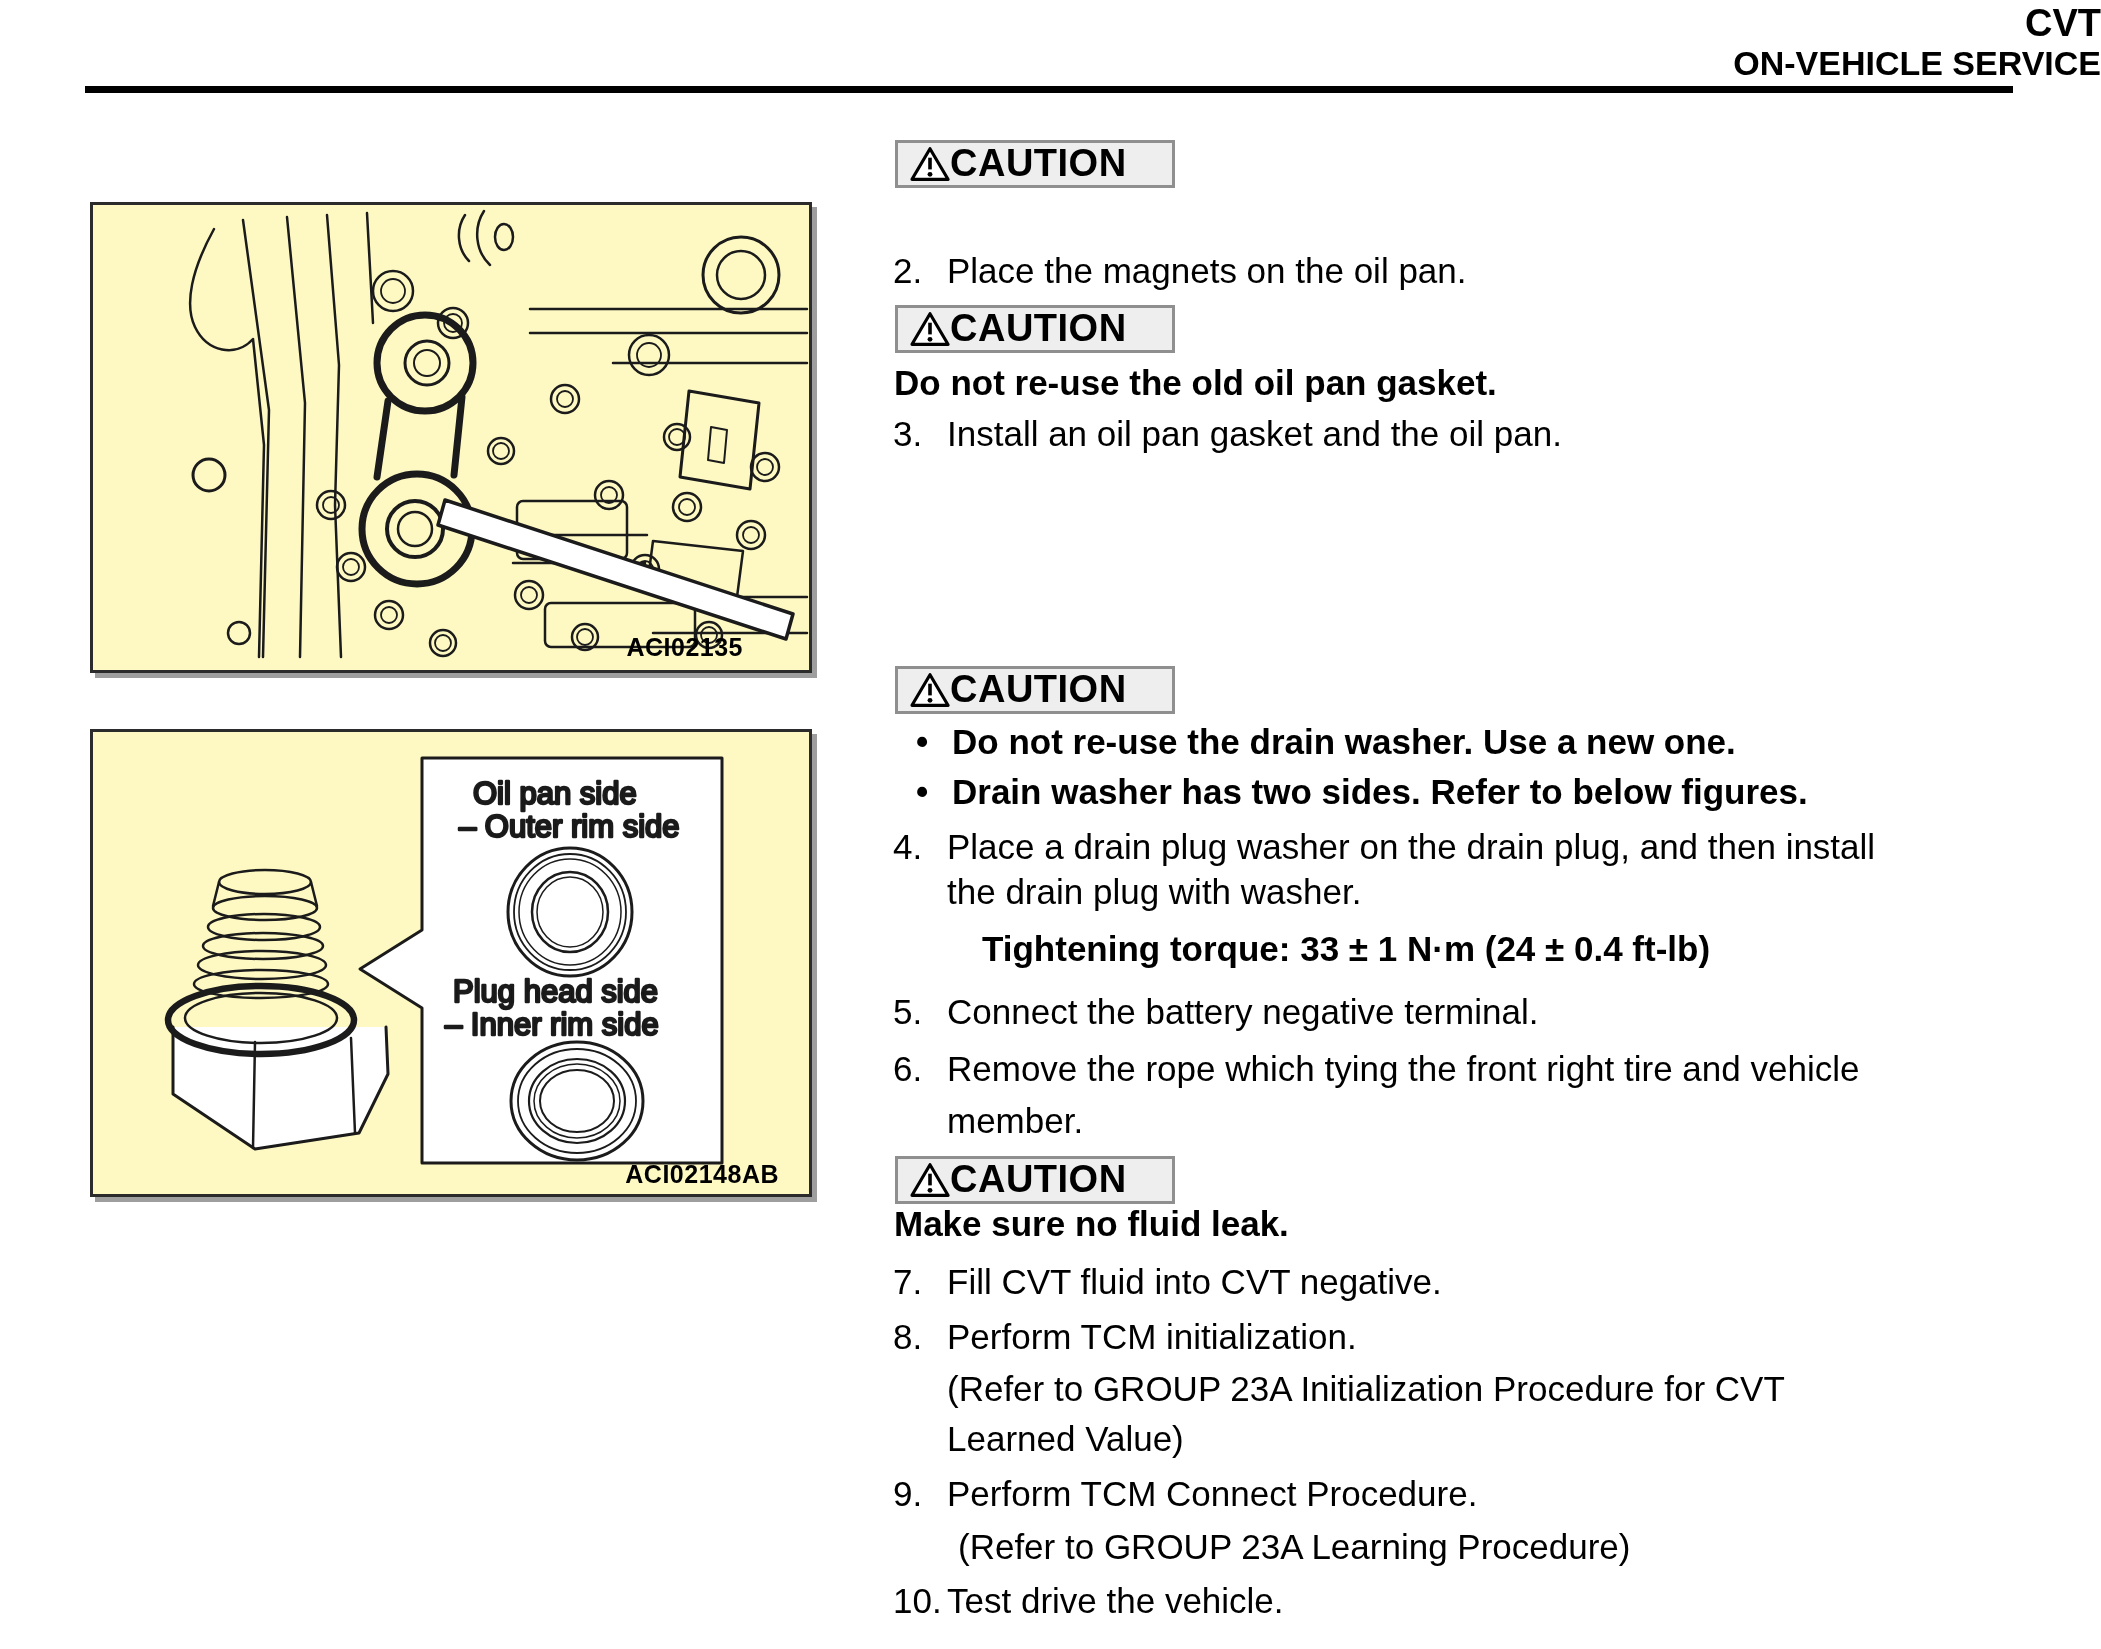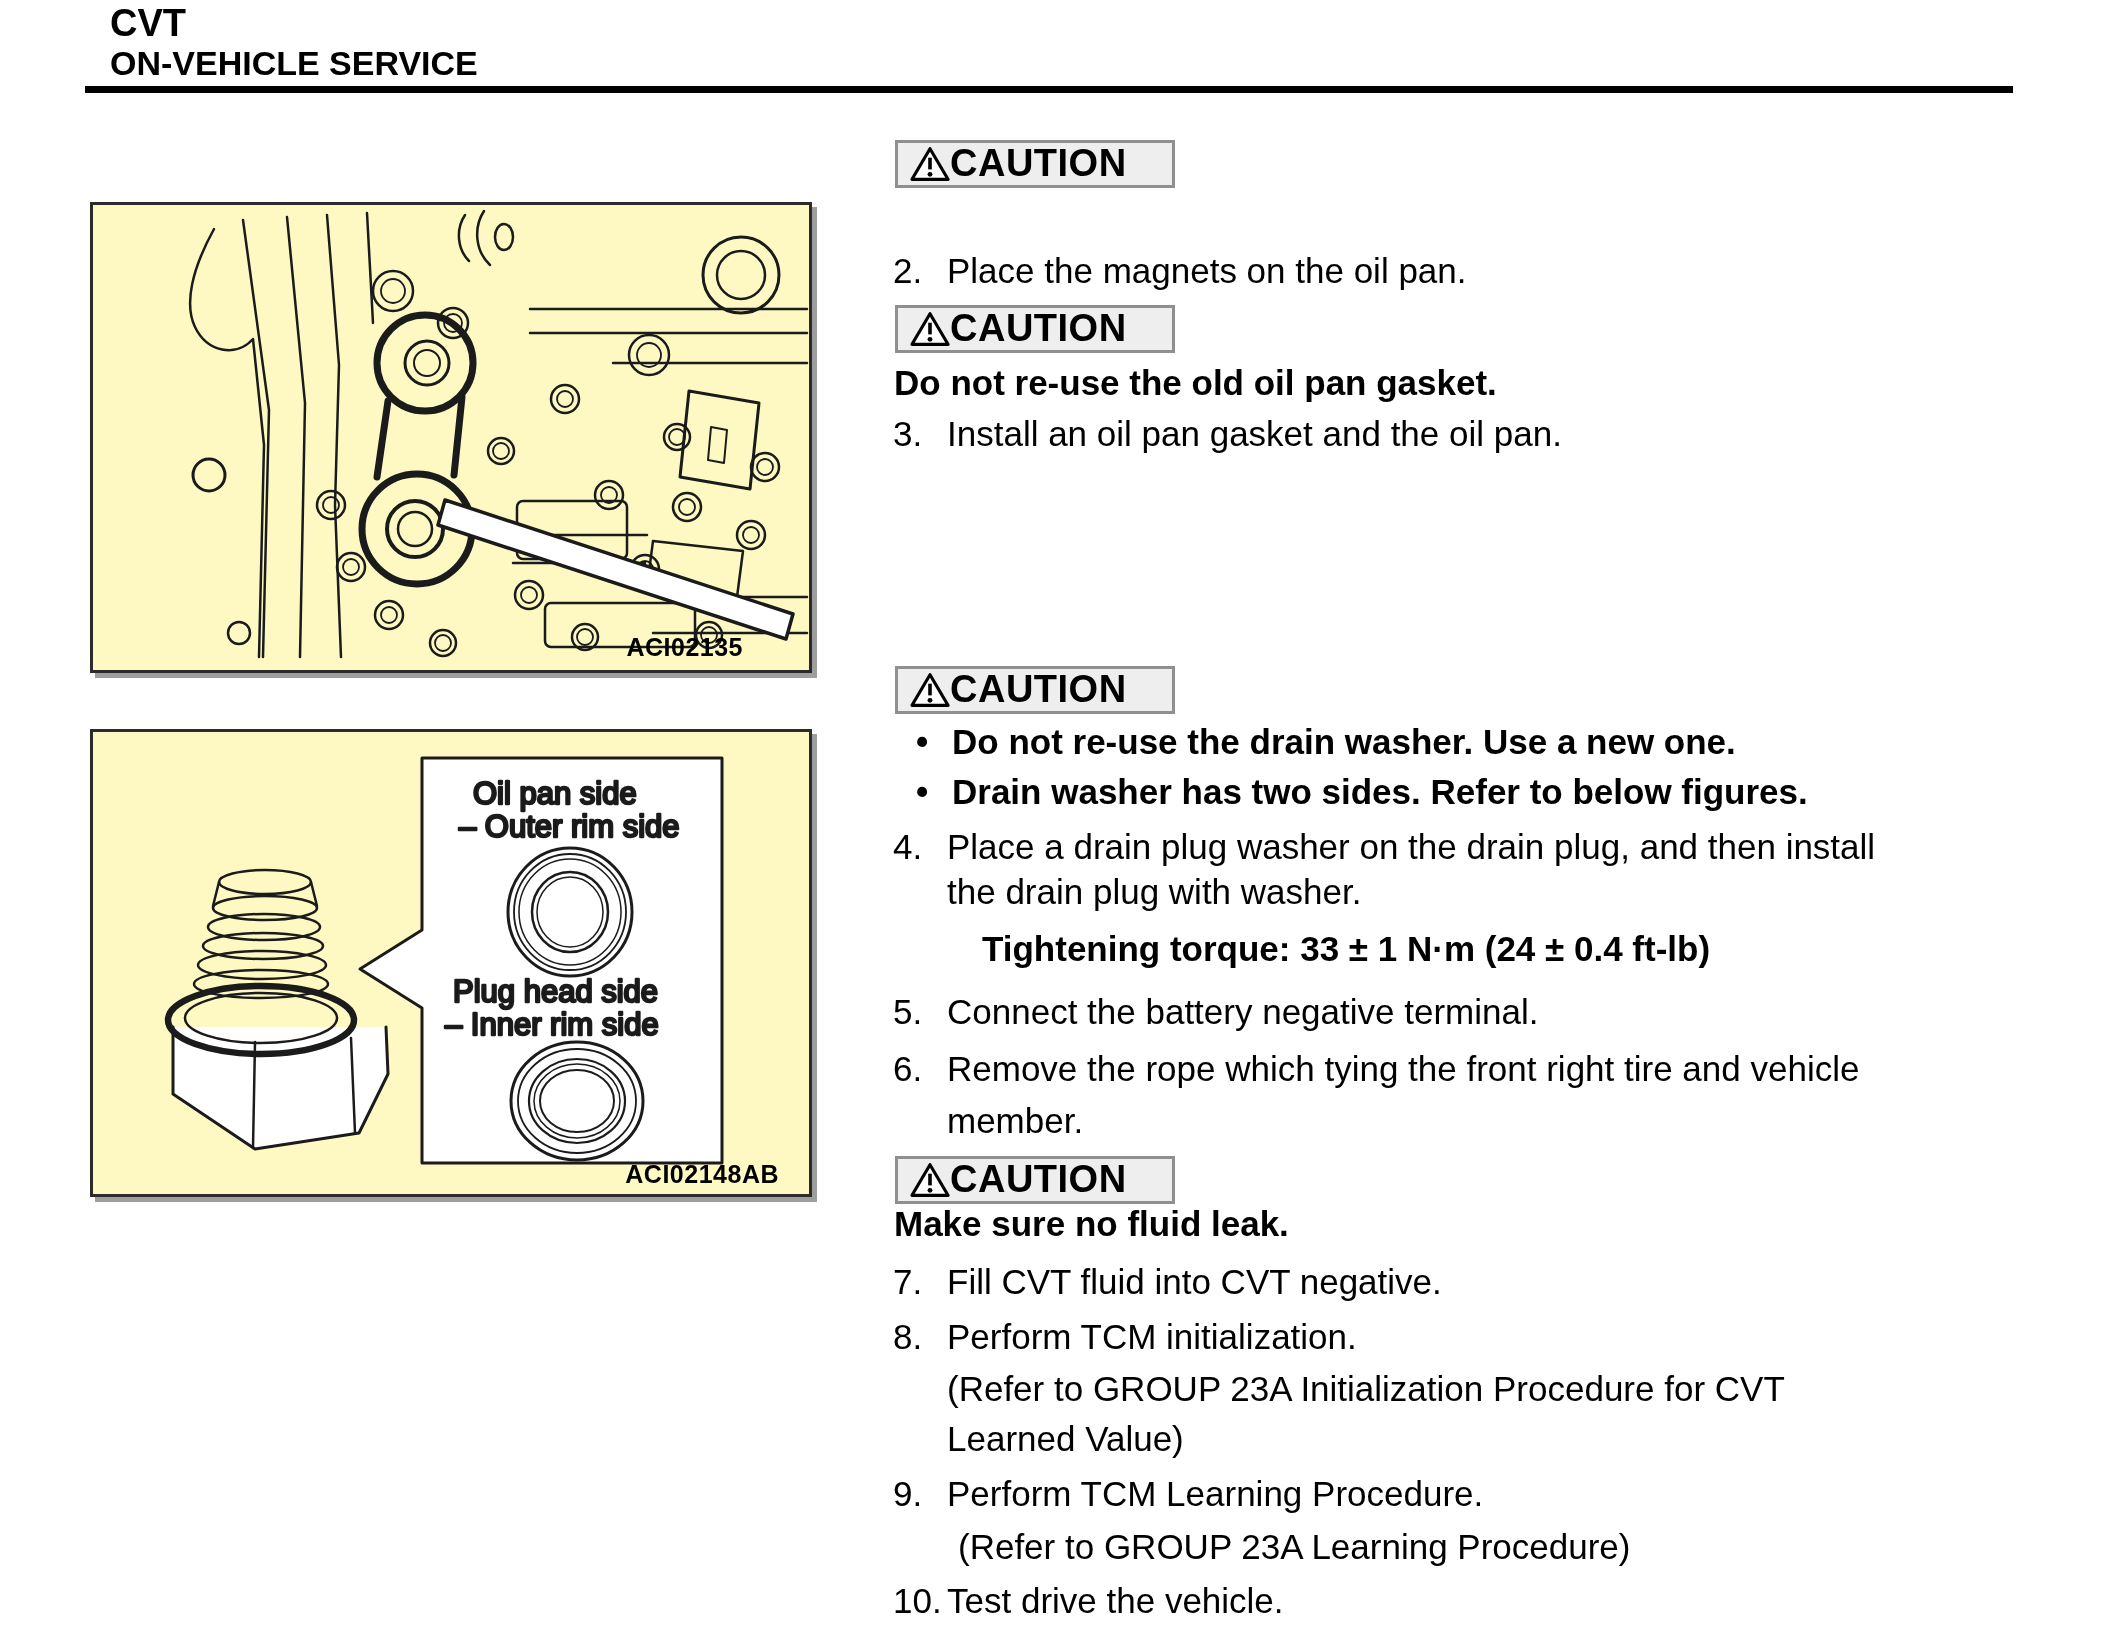--- a/index.html
+++ b/index.html
@@ -1,20 +1,20 @@
 <!DOCTYPE html>
 <html><head>
 <meta charset="utf-8">
 <style>
   html,body { margin:0; padding:0; background:#ffffff; }
   #page {
     position:relative; width:2101px; height:1649px; background:#ffffff;
     font-family:"Liberation Sans", sans-serif; color:#000; overflow:hidden;
   }
-  .hdr { position:absolute; left:0; width:100%; text-align:left; text-indent:110px;
+  .hdr { position:absolute; left:0; width:100%; text-align:right; text-indent:110px;
          font-weight:bold; white-space:nowrap; }
   #title    { top:2px;  font-size:38px; }
   #subtitle { top:44px; font-size:34px; }
   #rule { position:absolute; left:85px; top:86px; width:1928px; height:7px; background:#000; }
 
   .figure { position:absolute; left:90px; width:722px; background:#fef9c3;
             border:3px solid #2b2b2b; box-shadow:5px 5px 0 #9e9e9e; box-sizing:border-box; }
   #figure1 { top:202px; height:471px; }
   #figure2 { top:729px; height:468px; }
   .figure svg { display:block; }
@@ -238,21 +238,21 @@
 
   <div class="line li" style="left:893px; top:1317px">
     <span class="num">8.</span>
     <span>Perform TCM initialization.</span>
   </div>
   <div class="line" style="left:947px; top:1369px">(Refer to GROUP 23A Initialization Procedure for CVT</div>
   <div class="line" style="left:947px; top:1419px">Learned Value)</div>
 
   <div class="line li" style="left:893px; top:1474px">
     <span class="num">9.</span>
-    <span>Perform TCM Learning Procedure.</span>
+    <span>Perform TCM Connect Procedure.</span>
   </div>
   <div class="line" style="left:958px; top:1527px">(Refer to GROUP 23A Learning Procedure)</div>
 
   <div class="line li" style="left:893px; top:1581px">
     <span class="num">10.</span>
     <span>Test drive the vehicle.</span>
   </div>
 
 </div>
 

